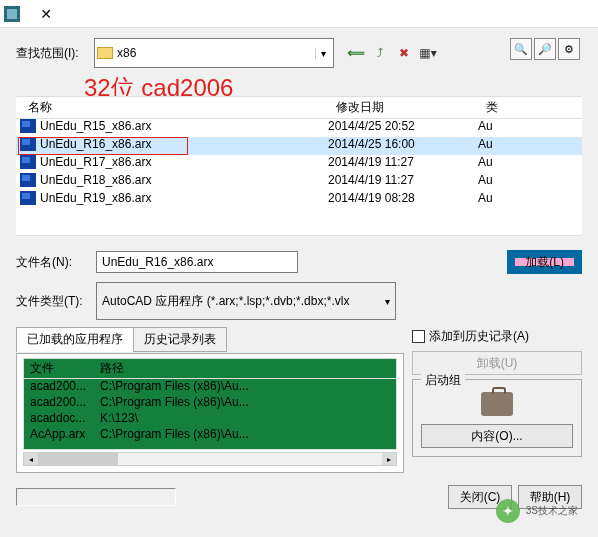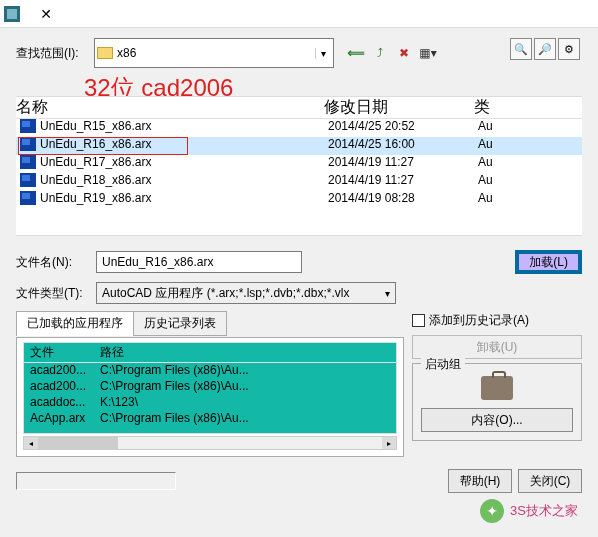--- a/index.html
+++ b/index.html
@@ -18,67 +18,67 @@
 .navbtns { display: flex; gap: 4px; margin-left: 4px; }
 .navbtn { width: 20px; height: 20px; display: flex; align-items: center; justify-content: center; font-size: 12px; color: #333; cursor: pointer; }
 .navbtn.back { color: #2a7a2a; font-weight: bold; }
 .navbtn.up { color: #2a7a2a; }
 .navbtn.refresh { color: #c03030; }
 .rightbtns { position: absolute; right: 18px; top: 38px; display: flex; gap: 2px; }
 .rightbtns .btn { width: 22px; height: 22px; border: 1px solid #8a8a8a; background: #f8f8f8; display:flex; align-items:center; justify-content:center; font-size:11px; cursor:pointer; }
 .annotation { position: absolute; left: 84px; top: 72px; color: #e02020; font-size: 24px; font-weight: 400; }
 .filelist { border-top: 1px solid #ddd; border-bottom: 1px solid #ddd; height: 140px; overflow: hidden; position: relative; background:#fff; margin-top: 28px; }
 .flheader { display: flex; background: #fff; border-bottom: 1px solid #e0e0e0; height: 22px; align-items: center; }
-.flheader .col { padding: 0 0; font-size: 16px; }
+.flheader .col { padding: 0 12px; font-size: 12px; }
 .col-name { width: 308px; }
 .col-date { width: 150px; }
 .col-type { flex: 1; }
 .flrow { display: flex; height: 18px; padding: 0 4px; }
 .flrow .fico { width: 16px; height: 14px; background: #1040a0; margin-right: 4px; position:relative; }
 .flrow .fico::after { content:'';position:absolute;left:2px;top:2px;width:8px;height:6px;background:#3a78e0; }
 .flrow.selected { background: #cde8ff; }
 .flrow .fname { width: 288px; white-space: nowrap; overflow:hidden; }
 .flrow .fdate { width: 150px; }
 .flrow .ftype { flex:1; }
 .redbox { position: absolute; border: 1.5px solid #e02020; pointer-events: none; }
 .form-row { display: flex; align-items: center; gap: 10px; margin: 14px 0 8px 0; }
 .form-lbl { width: 70px; }
 .text-input { flex: 1; max-width: 300px; height: 22px; border: 1px solid #7a7a7a; background: #fff; padding: 0 5px; }
-.combo { flex: 1; max-width: 300px; height: 22px; border: 1px solid #7a7a7a; background: #efefef; display:flex; align-items:center; padding:0 5px; }
+.combo { flex: 1; max-width: 300px; height: 38px; border: 1px solid #7a7a7a; background: #efefef; display:flex; align-items:center; padding:0 5px; }
 .combo .dd { margin-left:auto; font-size:10px; }
-.btn-std { height: 24px; min-width:64px; border: 4px solid #0369a1; background: #c4b5fd; display:flex;align-items:center;justify-content:center; cursor:pointer; padding:0 10px; }
+.btn-std { height: 24px; min-width:64px; border: 8px solid #0369a1; background: #f9a8d4; display:flex;align-items:center;justify-content:center; cursor:pointer; padding:0 10px; }
 .btn-std.plain { border:1px solid #8a8a8a; background:#e9e9e9; }
 .btn-std.disabled { border:1px solid #bbb; color:#999; background:#efefef; }
 .lower { display:flex; gap:8px; margin-top:6px; }
 .tabbox { flex:1; border:1px solid #aaa; background:#fff; position:relative; }
 .tabs { display:flex; position:relative; top:-1px; }
 .tab { border:1px solid #aaa; border-bottom:none; padding:3px 10px; background:#fff; margin-right:-1px; cursor:pointer; }
 .tab.inactive { background:#f0f0f0; border-bottom:1px solid #aaa; }
-.loadedlist { height:92px; margin:4px 6px 2px 6px; border:1px solid #ddd; overflow:hidden; position:relative; background:#14b8a6; }
+.loadedlist { height:92px; margin:4px 6px 2px 6px; border:1px solid #ddd; overflow:hidden; position:relative; background:#15803d; }
 .loadedlist .hdr { display:flex; border-bottom:1px solid #e0e0e0; height:20px; align-items:center; }
 .loadedlist .hdr div:first-child { width:70px; padding-left:6px; }
 .loadedlist .hdr div:last-child { flex:1; padding-left:6px; }
 .loadedlist .lrow { display:flex; height:16px; font-family:"Courier New",monospace; font-size:11px; }
 .loadedlist .lrow div:first-child { width:70px; padding-left:6px; overflow:hidden; white-space:nowrap; }
 .loadedlist .lrow div:last-child { flex:1; padding-left:6px; overflow:hidden; white-space:nowrap; }
 .scroll-h { height:14px; margin:0 6px 6px 6px; background:#f0f0f0; border:1px solid #ccc; position:relative; }
 .scroll-h .thumb { position:absolute; left:14px; top:0; width:80px; height:12px; background:#cdcdcd; }
 .scroll-h .arr { position:absolute; top:0; width:14px; height:12px; background:#dcdcdc; display:flex;align-items:center;justify-content:center; font-size:8px; }
 .rightpanel { width:170px; }
 .chk-row { display:flex; align-items:center; gap:4px; margin-bottom:6px; }
 .chkbox { width:13px; height:13px; border:1px solid #333; background:#fff; }
 .group { border:1px solid #aaa; padding:8px; margin-top:4px; position:relative; text-align:center; }
 .group .glabel { position:absolute; top:-8px; left:8px; background:#f0f0f0; padding:0 4px; }
 .briefcase { width:32px; height:24px; background:#8a7a6a; margin:4px auto 8px auto; border-radius:3px; position:relative; }
 .briefcase::before { content:''; position:absolute; top:-5px; left:11px; width:10px; height:5px; border:2px solid #6a5a4a; border-bottom:none; border-radius:3px 3px 0 0; }
 .bottom-bar { display:flex; align-items:center; gap:6px; padding:6px 16px; }
 .status-well { width:160px; height:18px; border:1px solid #888; border-right-color:#fff; border-bottom-color:#fff; background:#f0f0f0; }
 .watermark { position:absolute; right:20px; bottom:14px; display:flex; align-items:center; gap:6px; opacity:.85; }
 .wm-ico { width:24px;height:24px;border-radius:50%;background:#5ab54a;display:flex;align-items:center;justify-content:center;color:#fff;font-size:14px; }
-.wm-txt { color:#be185d; font-size:13px; }
+.wm-txt { color:#404040; font-size:10px; }
 </style>
 </head>
 <body>
 
 <div class="titlebar">
   <div class="icon"></div>
   <div class="close">✕</div>
 </div>
 
 <div class="content">
@@ -211,20 +211,20 @@
         <div class="briefcase"></div>
         <div class="btn-std plain" style="margin:0 auto;">内容(O)...</div>
       </div>
     </div>
   </div>
 </div>
 
 <div class="bottom-bar">
   <div class="status-well"></div>
   <div style="flex:1"></div>
+  <div class="btn-std plain">关闭(C)</div>
   <div class="btn-std plain">帮助(H)</div>
-  <div class="btn-std plain">关闭(C)</div>
 </div>
 
 <div class="watermark">
   <div class="wm-ico">✦</div>
   <div class="wm-txt">3S技术之家</div>
 </div>
 
 </body></html>

